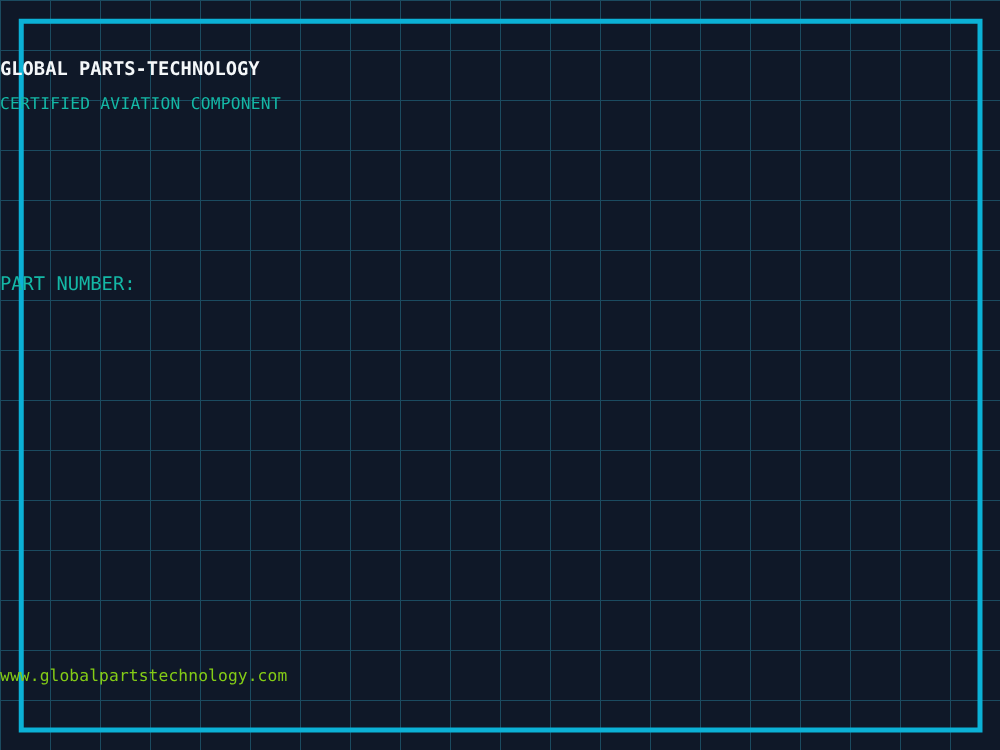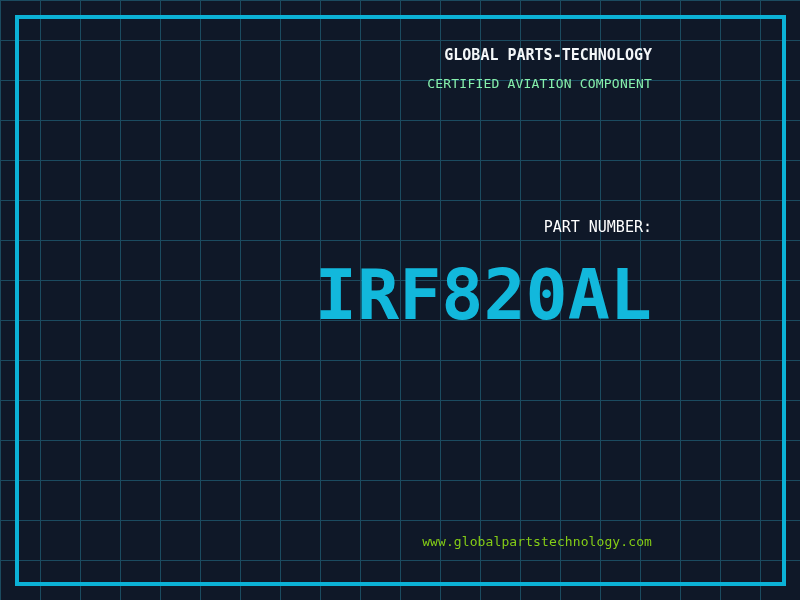--- a/index.html
+++ b/index.html
@@ -28,43 +28,43 @@
       linear-gradient(to bottom, #1b4b60 1px, transparent 1px);
     background-size: 40px 40px;
   }
   .frame {
     position: absolute;
     top: 15px; left: 15px; right: 14px; bottom: 14px;
     border: 4px solid #0bb1d6;
   }
   .text-line {
     position: absolute;
-    left: 16px;
+    left: 0;
     width: 636px;
-    text-align: right;
+    text-align: left;
     line-height: 1;
     white-space: pre;
   }
   .brand {
     top: 48px;
     font-size: 15px;
     font-weight: bold;
     color: #f4f7f9;
     letter-spacing: 0px;
   }
   .tagline {
     top: 77px;
     font-size: 13px;
-    color: #86efac;
+    color: #14b8a6;
     letter-spacing: 0.2px;
   }
   .part-label {
     top: 220px;
     font-size: 15px;
-    color: #ffffff;
+    color: #14b8a6;
   }
   .part-number {
     top: 260px;
     font-size: 70px;
     font-weight: bold;
     color: #12b8dc;
     letter-spacing: 0px;
   }
   .website {
     top: 535px;
@@ -79,16 +79,15 @@
 <div class="canvas">
   <div class="grid-overlay"></div>
   <div class="frame"></div>
 
   <div class="text-line brand">GLOBAL PARTS-TECHNOLOGY</div>
 
   <div class="text-line tagline">CERTIFIED AVIATION COMPONENT</div>
 
   <div class="text-line part-label">PART NUMBER:</div>
 
-  <div class="text-line part-number">IRF820AL</div>
 
   <div class="text-line website">www.globalpartstechnology.com</div>
 </div>
 
 </body></html>

